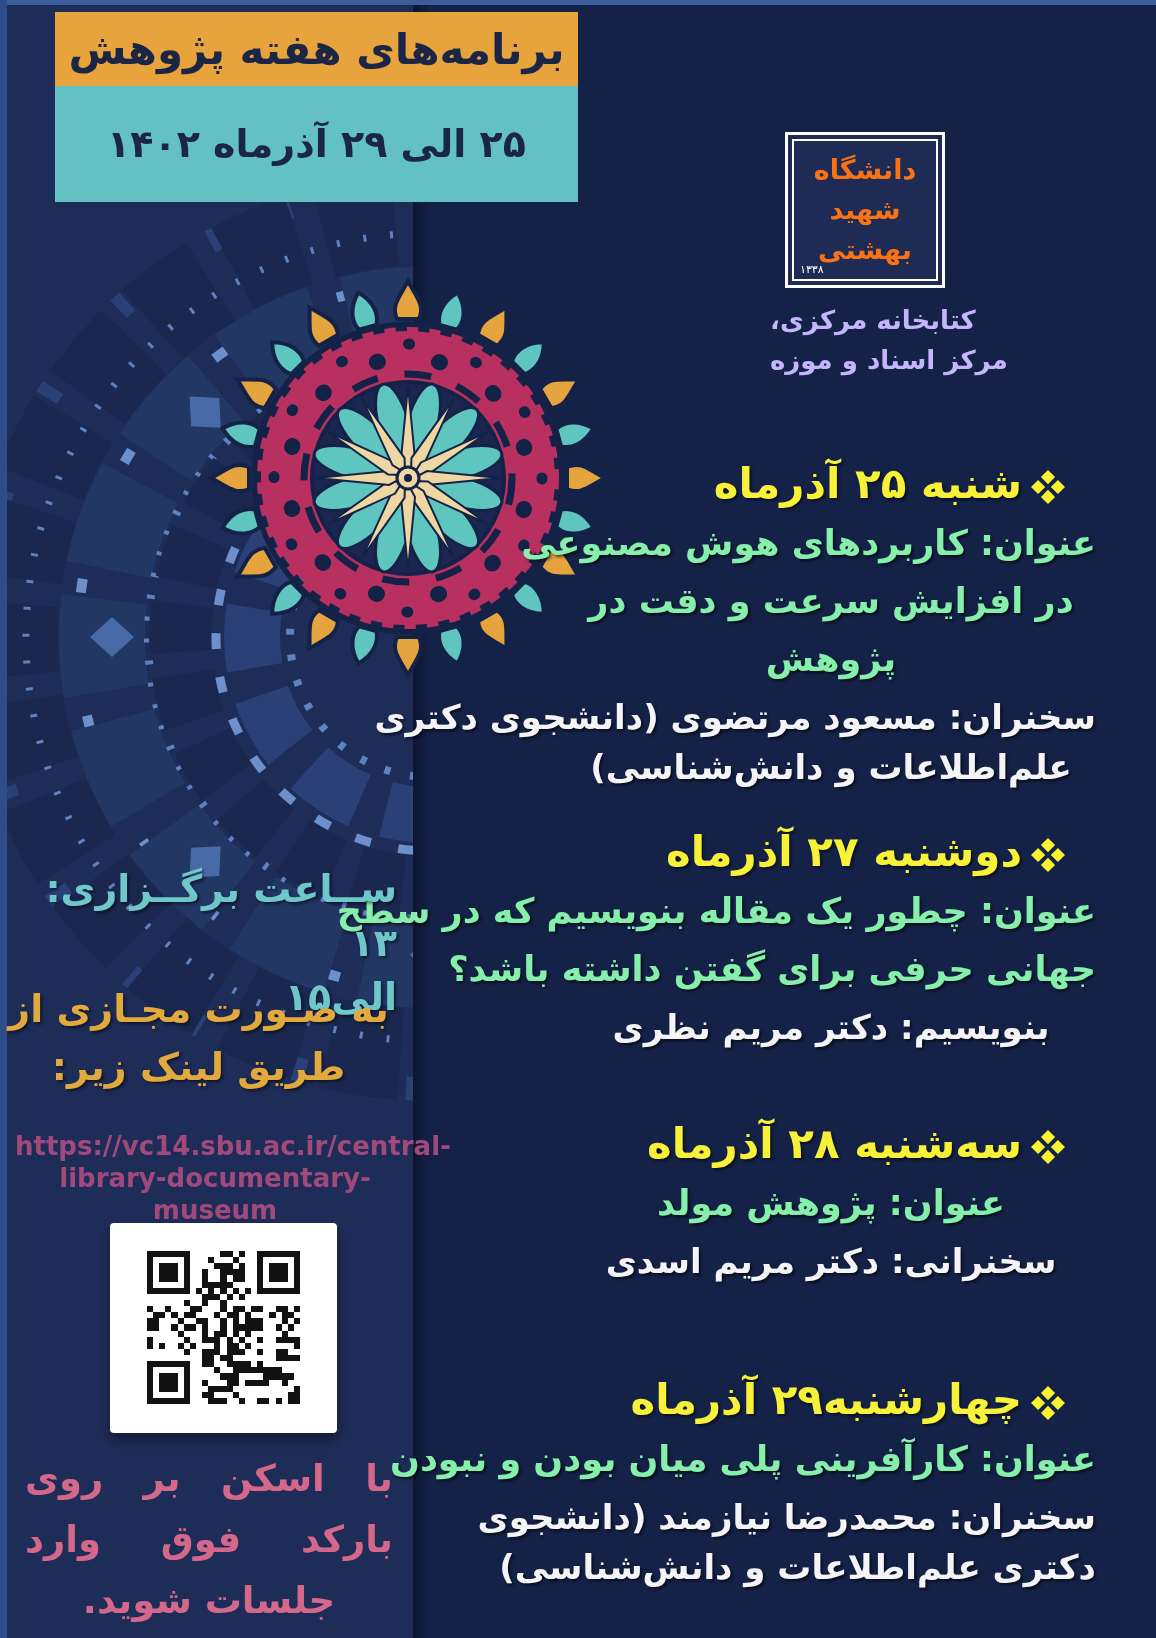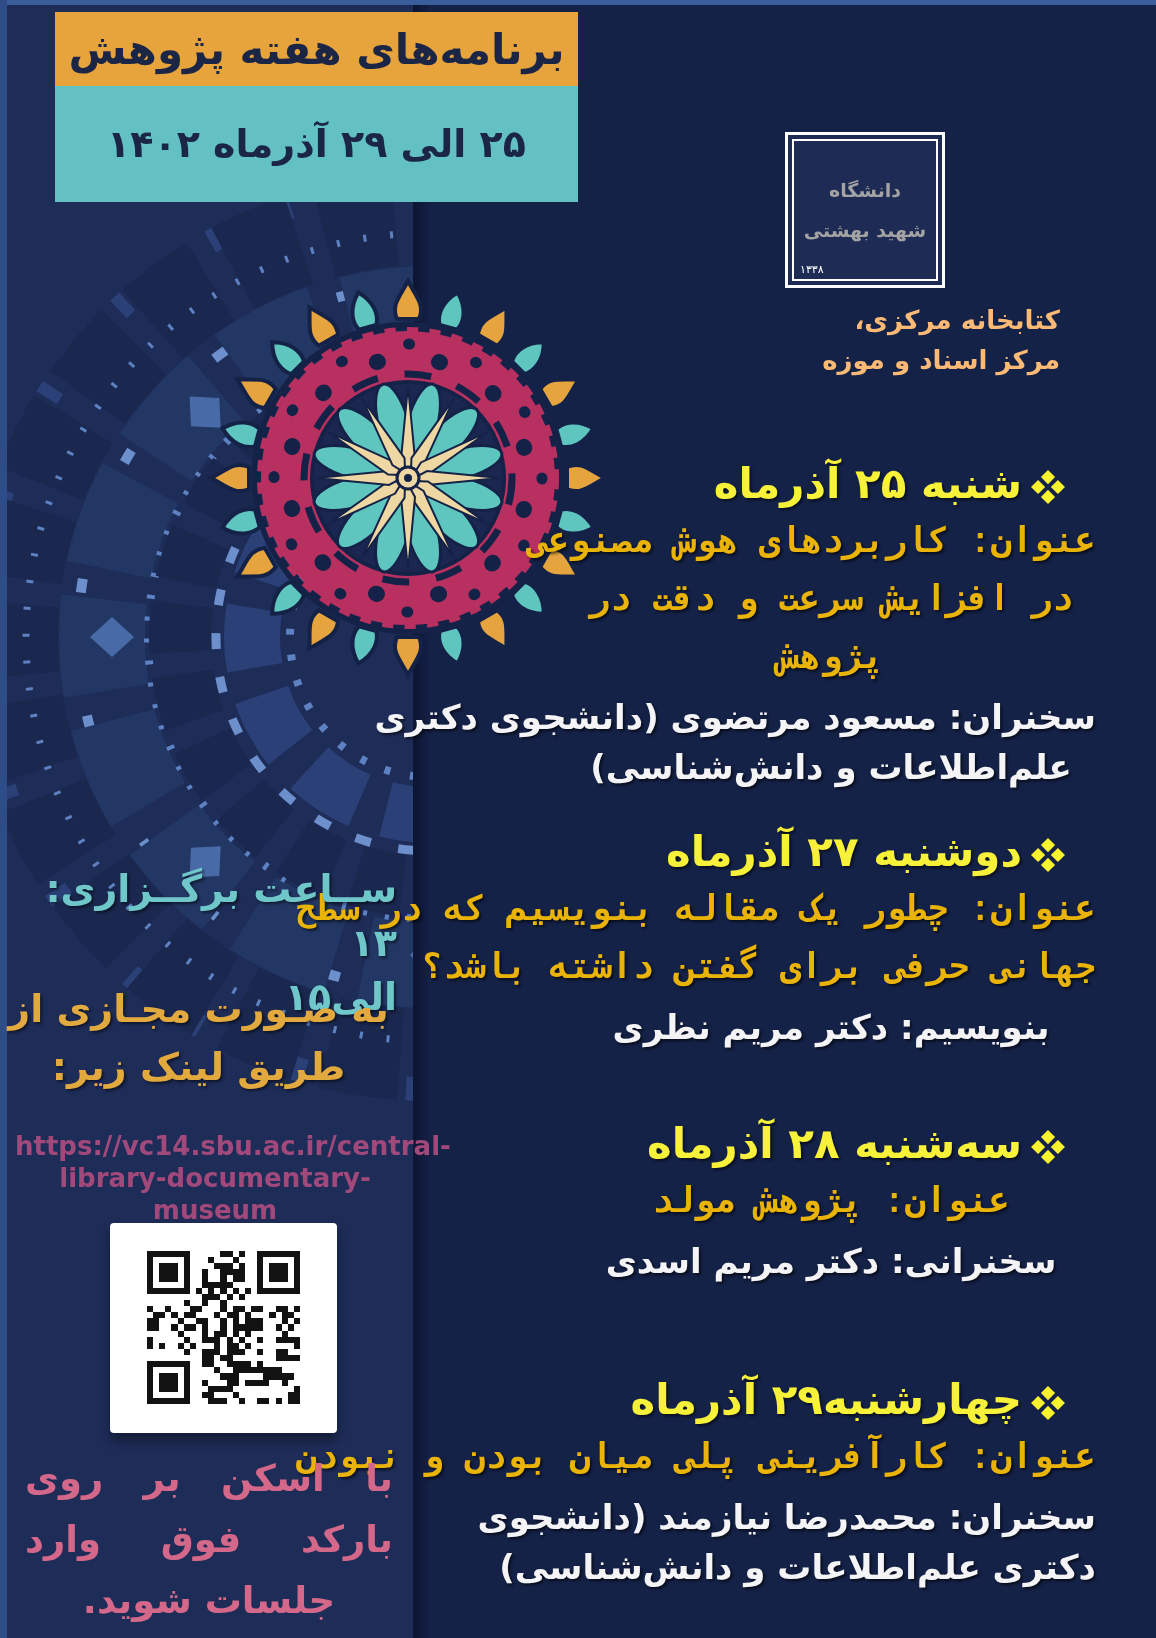--- a/index.html
+++ b/index.html
@@ -17,35 +17,35 @@
   
   .banner{position:absolute;left:55px;width:523px;display:flex;align-items:center;justify-content:center;
           color:#1b2647;font-weight:bold;}
   .banner-orange{top:12px;height:74px;background:#e7a33c;font-size:42px;}
   .banner-teal{top:86px;height:116px;background:#63c1c3;font-size:38px;}
   
   .logo{position:absolute;left:785px;top:132px;width:160px;height:156px;background:#1e2b55;
         border:3px solid #ffffff;box-sizing:border-box;padding:4px;}
   .logo-inner{width:100%;height:100%;border:2px solid #ffffff;box-sizing:border-box;position:relative;
               display:flex;align-items:center;justify-content:center;}
-  .logo-text{color:#a3a3a3;font-size:19px;font-weight:bold;text-align:center;line-height:40px;white-space:pre-line;}
+  .logo-text{color:#f97316;font-size:27px;font-weight:bold;text-align:center;line-height:40px;white-space:pre-line;}
   .logo-year{position:absolute;left:6px;bottom:3px;color:#ffffff;font-size:11px;}
-  .logo-caption{position:absolute;left:770px;top:300px;width:290px;text-align:right;color:#fdba74;
+  .logo-caption{position:absolute;left:770px;top:300px;width:290px;text-align:left;color:#c4b5fd;
                 font-size:26px;font-weight:bold;line-height:40px;white-space:pre-line;}
   
   .event{position:absolute;right:60px;width:530px;text-align:center;}
   .ev-day{text-align:right;padding-right:36px;color:#f7f13a;font-size:42px;font-weight:bold;line-height:52px;
           text-shadow:2px 2px 3px rgba(0,0,0,.55);white-space:pre;}
   .bullet{display:inline-block;width:24px;height:24px;margin-left:14px;transform:rotate(45deg);vertical-align:middle;
           background-image:linear-gradient(#f8f22f,#f8f22f),linear-gradient(#f8f22f,#f8f22f),
                            linear-gradient(#f8f22f,#f8f22f),linear-gradient(#f8f22f,#f8f22f);
           background-size:10px 10px;background-repeat:no-repeat;
           background-position:0 0,14px 0,0 14px,14px 14px;}
-  .ev-title{color:#eab308;font-size:35px;font-weight:bold;line-height:58px;white-space:pre;margin-top:4px;
-            text-shadow:2px 2px 3px rgba(0,0,0,.6);font-family:Liberation Mono, monospace;}
+  .ev-title{color:#86efac;font-size:35px;font-weight:bold;line-height:58px;white-space:pre;margin-top:4px;
+            text-shadow:2px 2px 3px rgba(0,0,0,.6);}
   .ev-speaker{color:#f4f4f7;font-size:34px;font-weight:bold;line-height:50px;white-space:pre;margin-top:4px;
               text-shadow:2px 2px 3px rgba(0,0,0,.6);}
   .event-1{top:458px;}.event-2{top:826px;}.event-3{top:1118px;}.event-4{top:1374px;}
   
   .side-time{position:absolute;left:0;top:862px;width:397px;text-align:right;color:#6fc7ca;
              font-size:38px;font-weight:bold;line-height:54px;white-space:pre-line;
              text-shadow:2px 2px 3px rgba(0,0,0,.5);}
   .side-mode{position:absolute;left:0;top:980px;width:397px;text-align:center;color:#e2a93f;
              font-size:38px;font-weight:bold;line-height:58px;white-space:pre-line;
              text-shadow:2px 2px 3px rgba(0,0,0,.5);}

